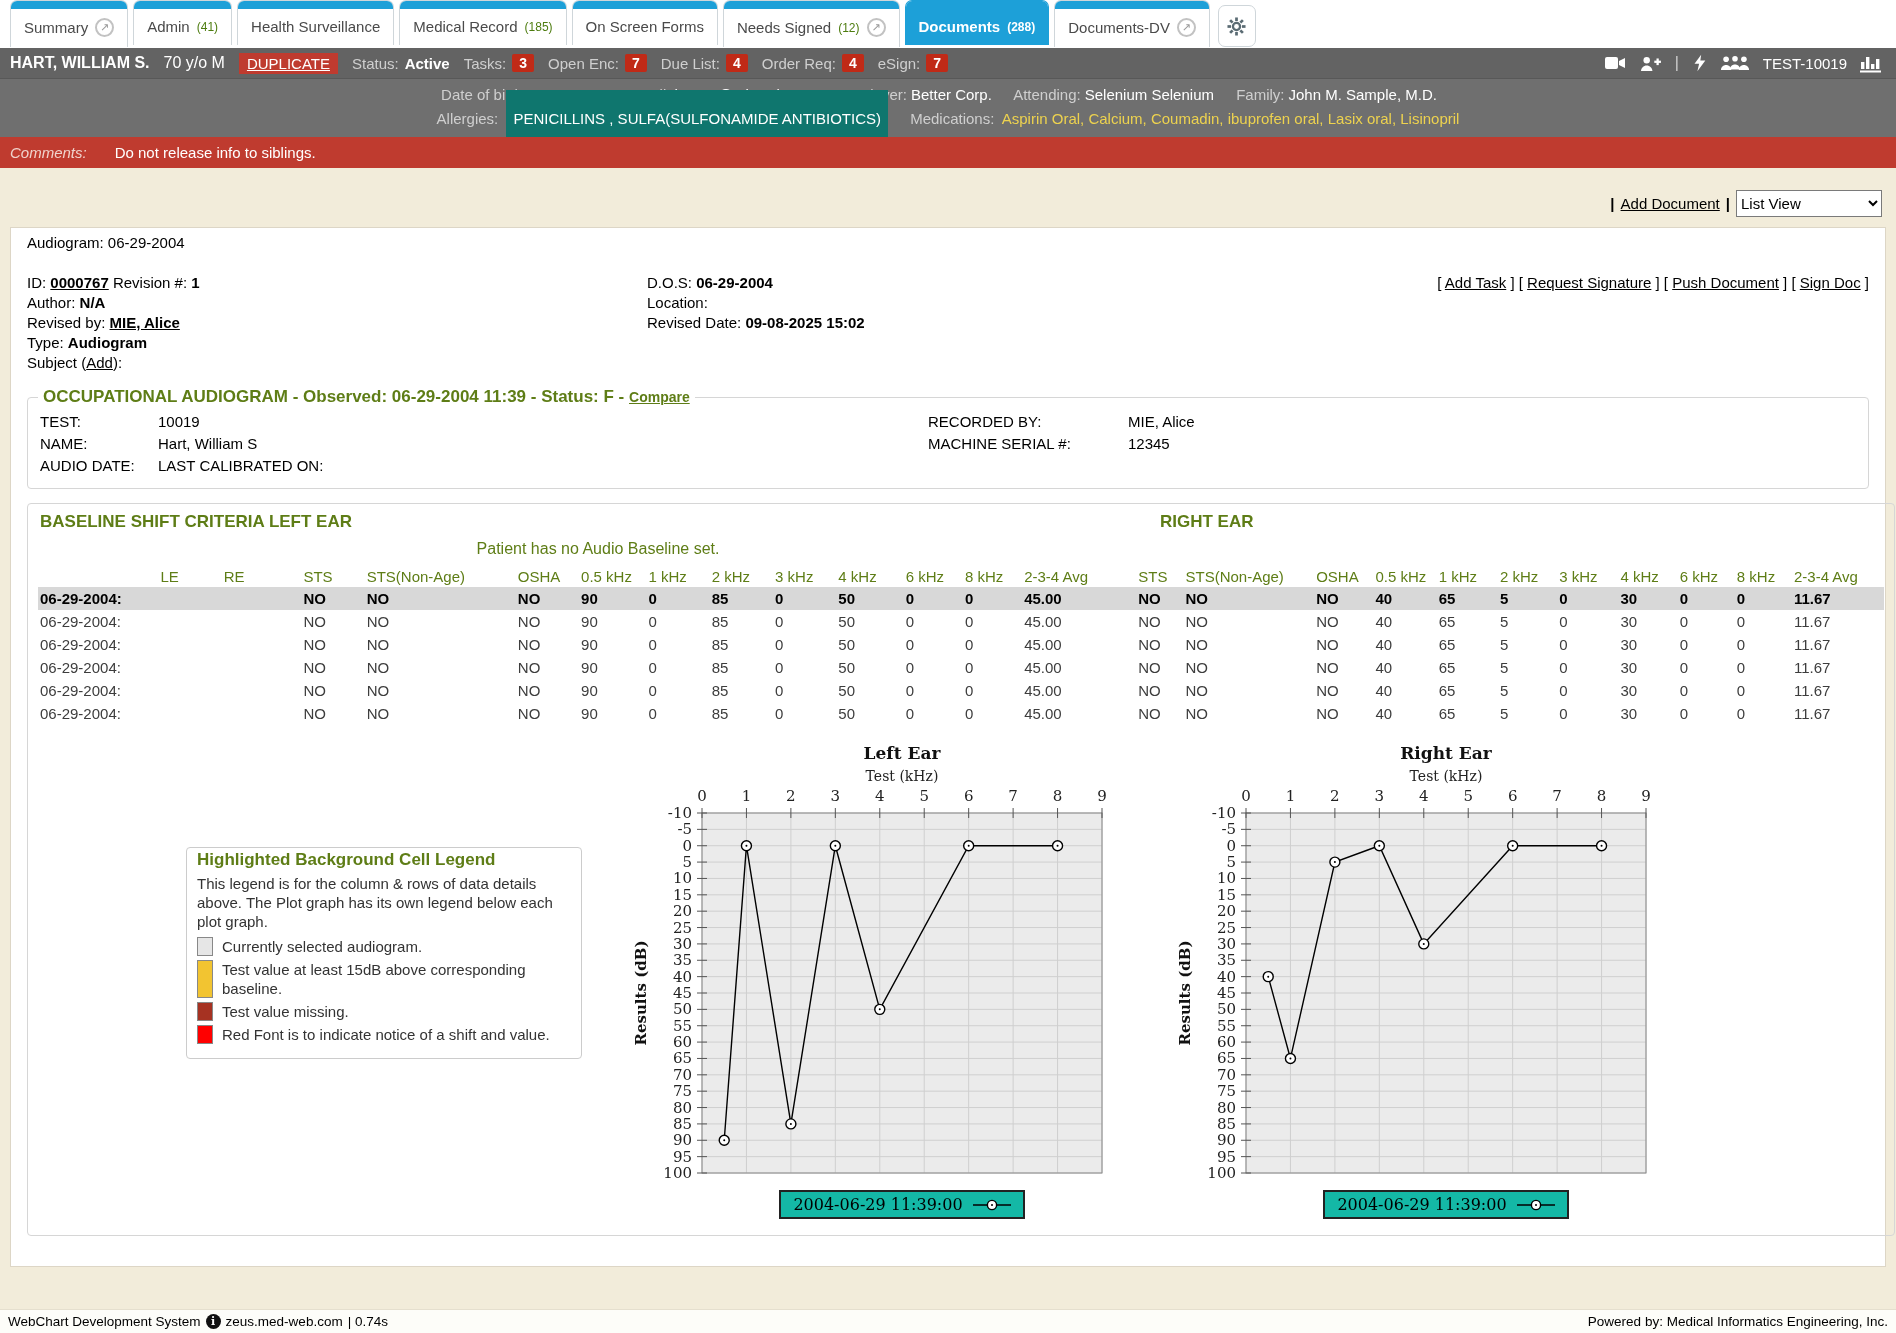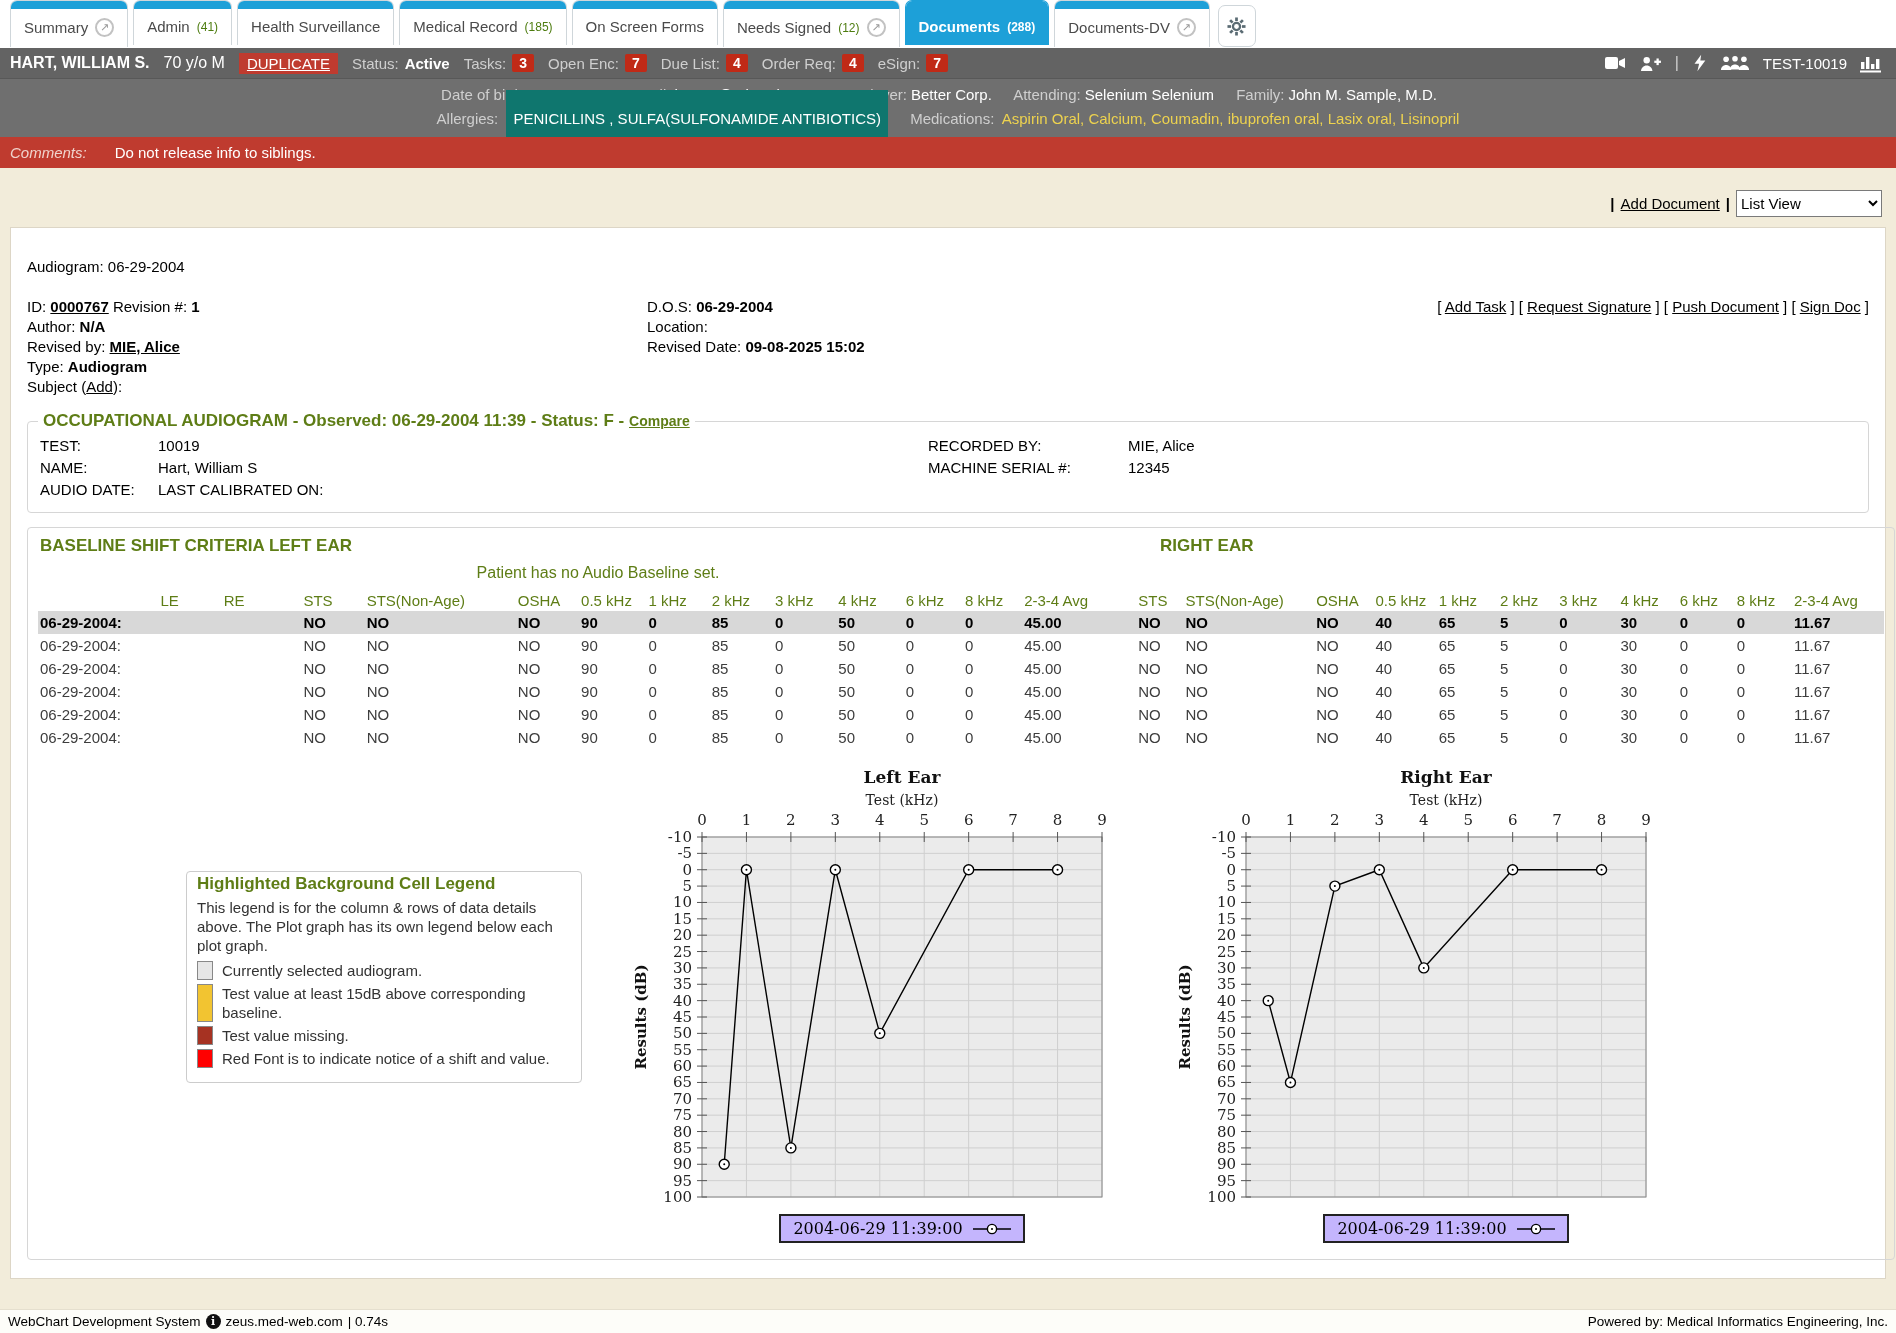--- a/index.html
+++ b/index.html
@@ -50,21 +50,21 @@
   
   .commentsbar { background:#bf3b2f; color:#fff; height:31px; display:flex; align-items:center; padding:0 10px; font-size:15px; }
   .commentsbar .c-label { color:#f0d3cc; margin-right:28px;font-style:italic; }
   
   .main { flex:1; padding:0 10px; }
   .toolbar-row { display:flex; justify-content:flex-end; align-items:center; padding:22px 4px 10px 0; gap:6px; font-size:15px; }
   .toolbar-row .pipe { font-weight:bold; }
   .link { color:#000; text-decoration:underline; cursor:pointer; }
   .view-select { width:146px; height:27px; font-size:15px; font-family:"Liberation Sans",sans-serif; border:1px solid #7a7a7a; background:#fff; }
   
-  .doc-panel { background:#fff; border:1px solid #ddd6c6; padding:30px 16px 18px 16px; min-height:1040px; }
+  .doc-panel { background:#fff; border:1px solid #ddd6c6; padding:6px 16px 18px 16px; min-height:1040px; }
   .doc-title { font-size:15px; margin-bottom:22px; }
   .doc-head { display:flex; }
   .doc-head .col-left { width:620px; line-height:20px; }
   .doc-head .col-mid { width:560px; line-height:20px; }
   .doc-head .col-right { flex:1; text-align:right; line-height:20px; }
   .b { font-weight:bold; }
   .blink { font-weight:bold; text-decoration:underline; cursor:pointer; }
   
   fieldset { border:1px solid #d6d6d6; border-radius:4px; margin:14px 0 0 0; padding:4px 10px 10px 10px; }
   legend { color:#5e7d16; font-weight:bold; font-size:17px; padding:0 5px; margin-left:0px; }
@@ -83,21 +83,21 @@
   
   .charts-row { display:flex; align-items:flex-start; margin-top:14px; padding-left:148px; gap:48px; }
   .cell-legend { width:396px; border:1px solid #ccc; border-radius:4px; margin-top:108px; padding:2px 10px 10px 10px; }
   .cell-legend .cl-title { color:#5e7d16; font-weight:bold; font-size:17px; margin-bottom:4px; }
   .cell-legend .cl-desc { font-size:15px; color:#333; line-height:19px; margin-bottom:6px; }
   .cl-item { display:flex; align-items:stretch; margin-bottom:4px; }
   .cl-swatch { width:16px; flex:0 0 16px; border:1px solid #888; margin-right:9px; }
   .cl-text { font-size:15px; color:#333; line-height:19px; }
   .chart-block { display:flex; flex-direction:column; }
   .chart-legend-row { width:496px; display:flex; justify-content:center; transform:translateX(24px); margin-top:6px; }
-  .legend-pill { border:2px solid #222; padding:3px 12px; font-family:"DejaVu Serif",serif; font-size:16px; display:inline-flex; align-items:center; gap:10px; background:#c4b5fd; }
+  .legend-pill { border:2px solid #222; padding:3px 12px; font-family:"DejaVu Serif",serif; font-size:16px; display:inline-flex; align-items:center; gap:10px; background:#14b8a6; }
   
   .footer { background:#fdfdf9; border-top:1px solid #e5dfce; height:24px; display:flex; align-items:center; justify-content:space-between; padding:0 8px 0 8px; font-size:13.5px; color:#000; }
   .footer .fleft { display:flex; align-items:center; gap:5px; }
   .info-dot { width:15px; height:15px; border-radius:50%; background:#111; color:#fff; font-size:11px; font-weight:bold; display:inline-flex; align-items:center; justify-content:center; font-family:"DejaVu Serif",serif; }
 </style>
 </head>
 <body>
 
 <div class="tabbar">
   <div class="tab">

